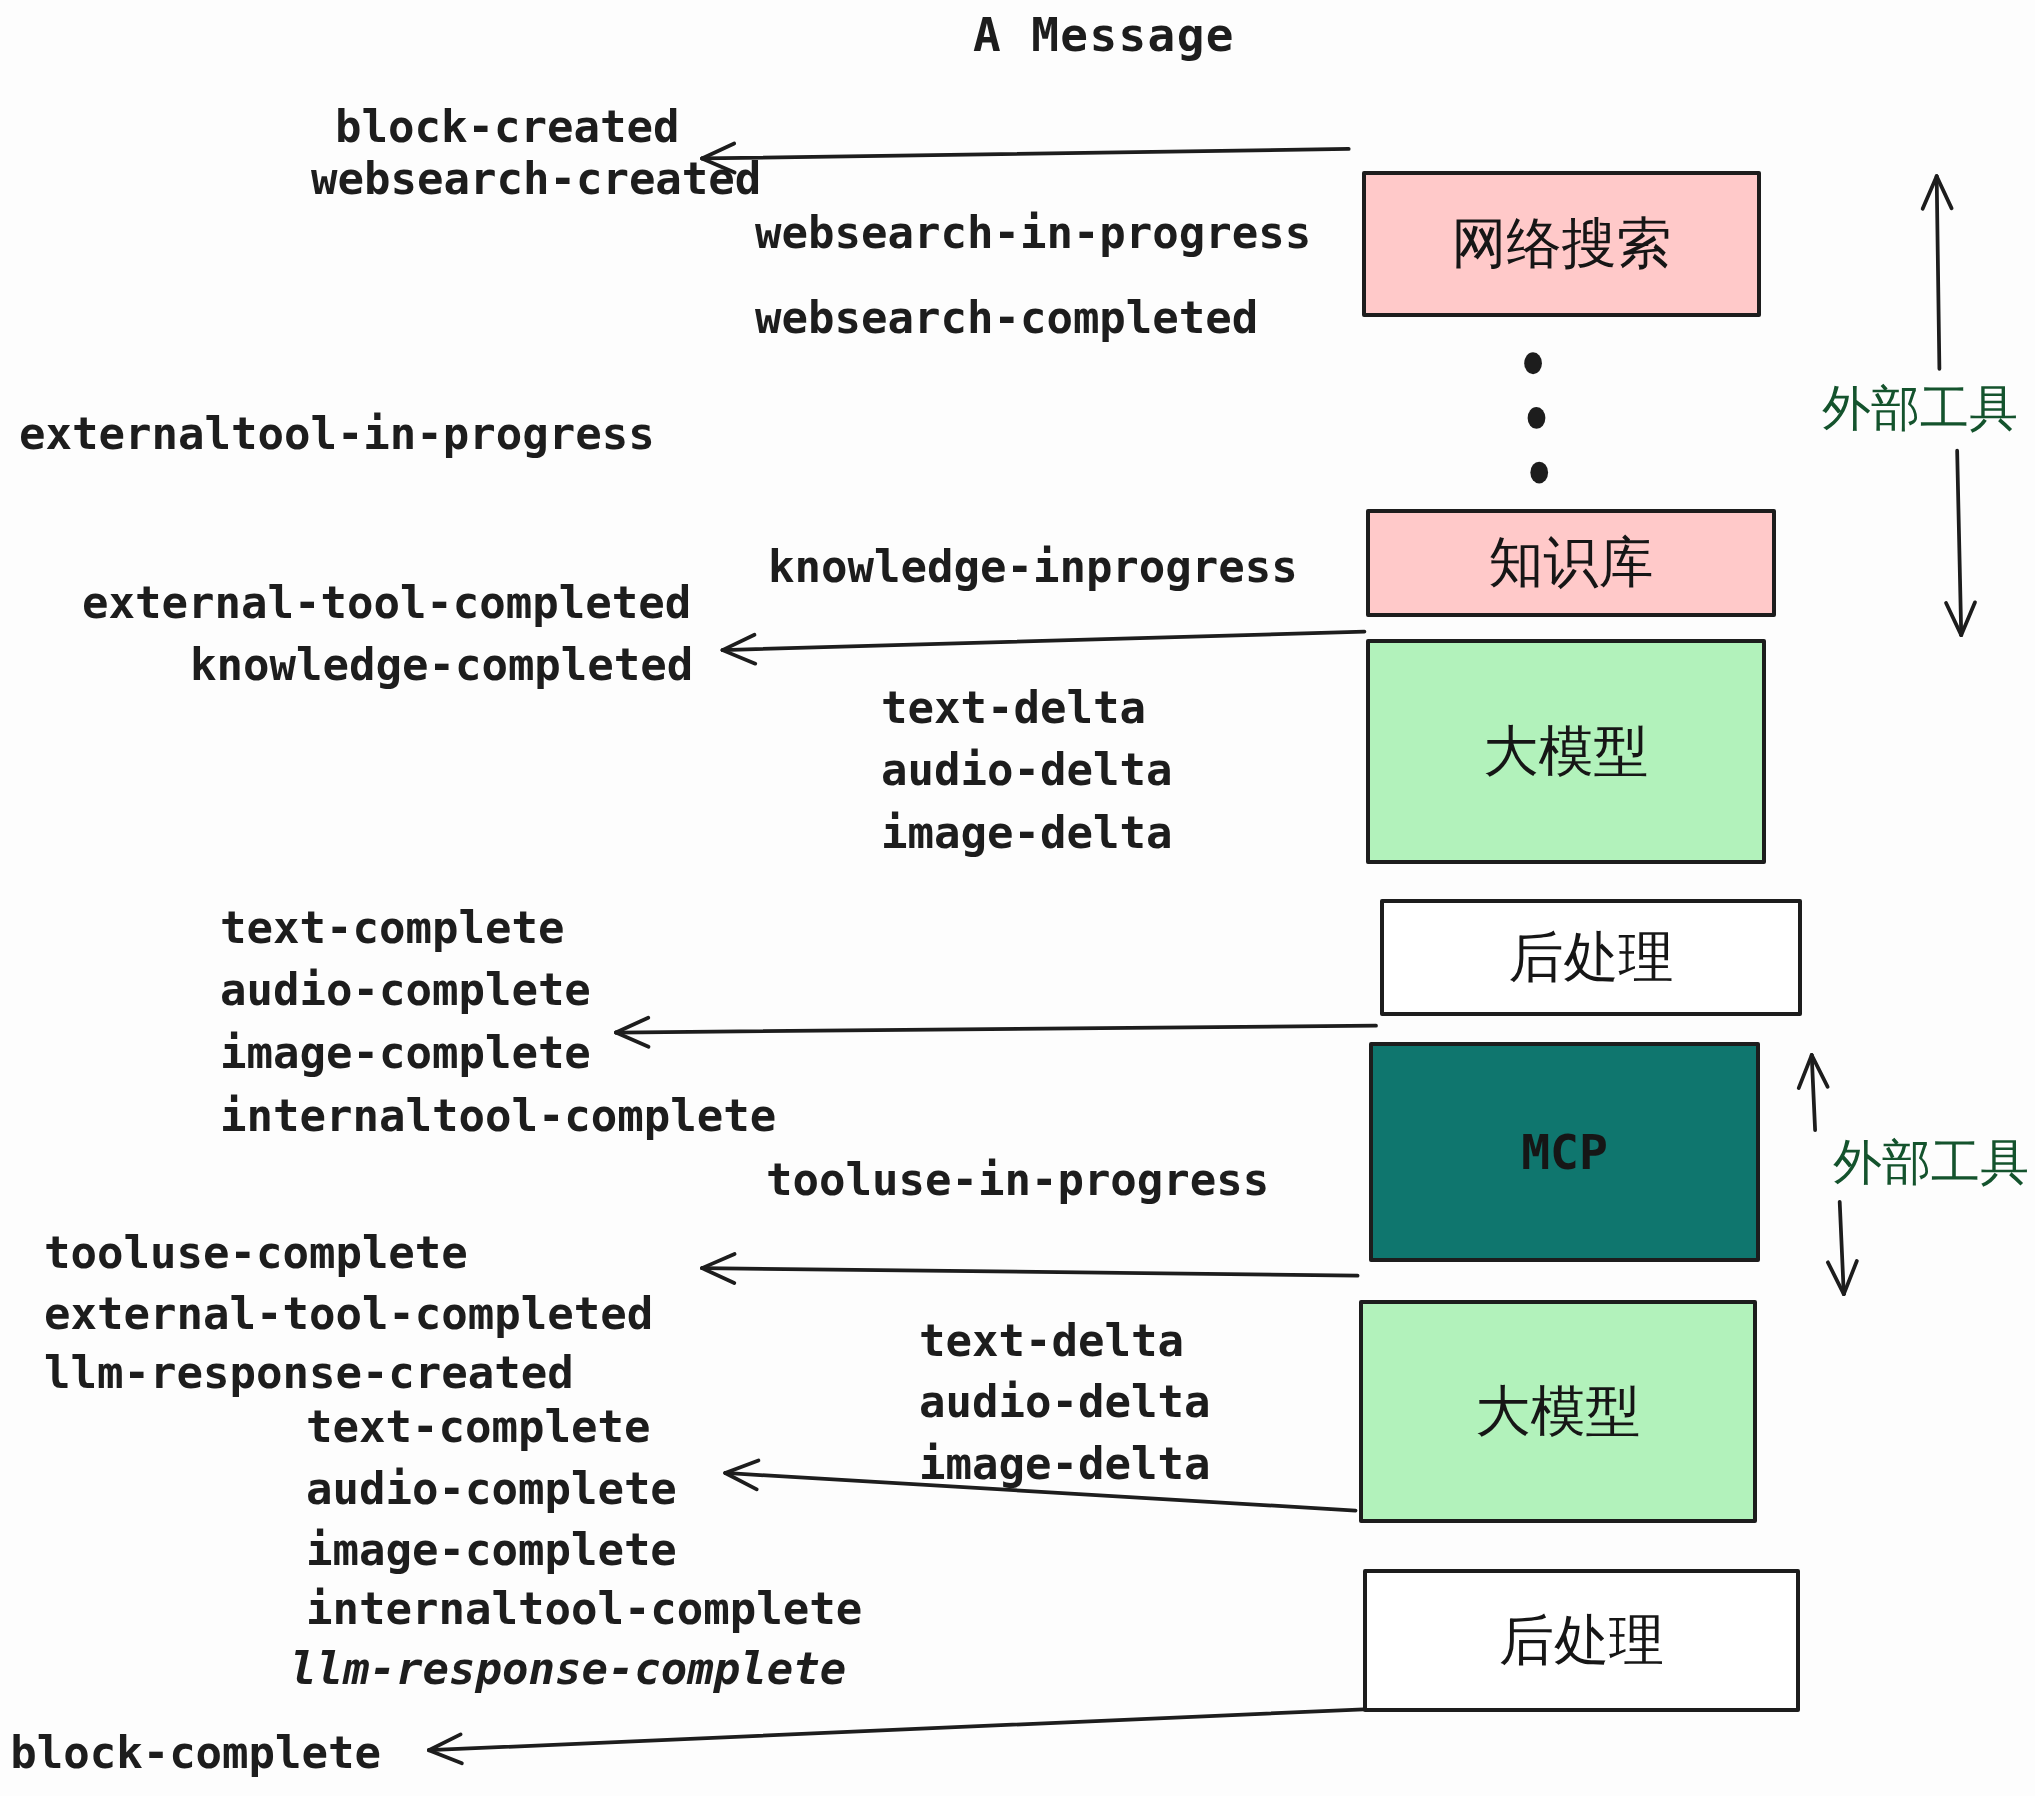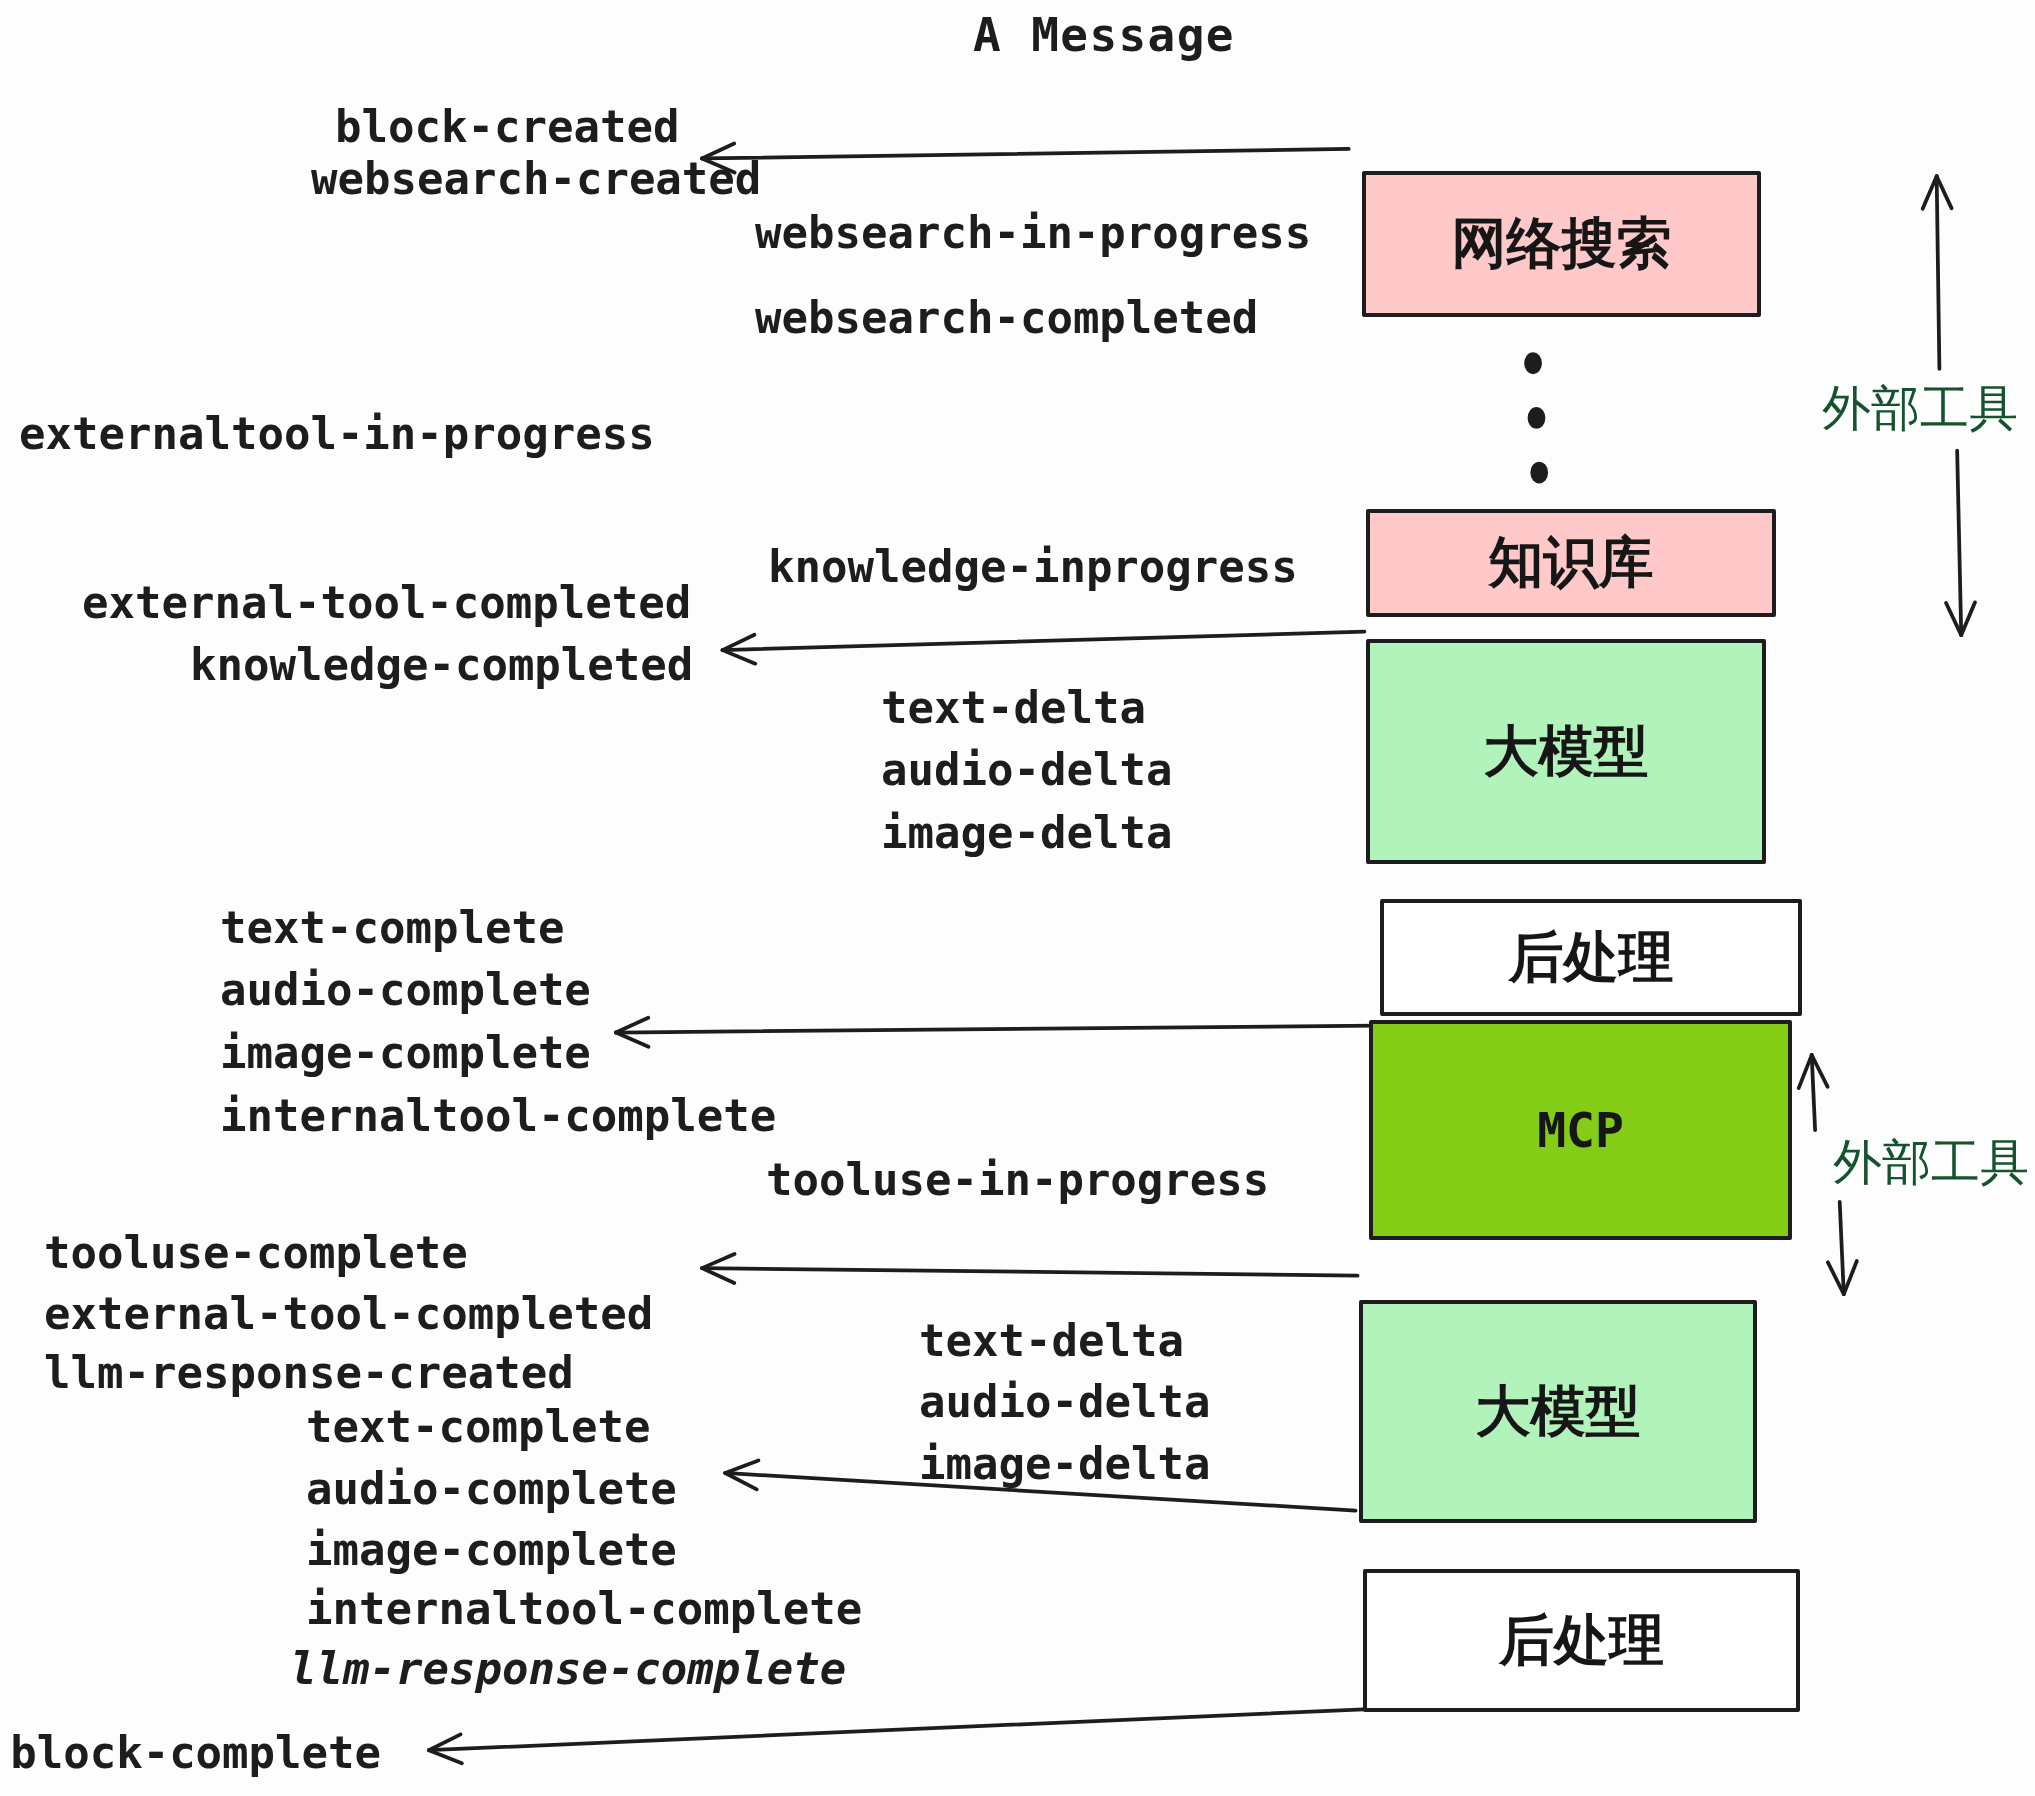--- a/index.html
+++ b/index.html
@@ -22,21 +22,21 @@
     font-size:44px;font-weight:bold;white-space:nowrap;
     letter-spacing:0px;
   }
   .box{
     position:absolute;box-sizing:border-box;
     border:4.1px solid #1d1d1d;border-radius:2px;
     display:flex;align-items:center;justify-content:center;
   }
   .box .lbl{
     font-family:"DejaVu Sans", sans-serif;
-    font-size:55px;font-weight:700;color:#161616;
+    font-size:55px;font-weight:400;color:#161616;
     white-space:nowrap;
   }
   .box .lbl.mono{
     font-family:"DejaVu Sans Mono", monospace;
     font-size:48px;font-weight:bold;
   }
   .side-label{
     position:absolute;
     font-family:"DejaVu Sans", sans-serif;
     font-size:49px;font-weight:500;color:#14532d;
@@ -119,21 +119,21 @@
       </div>
       <div class="box" style="left: 1366px; top: 509px; width: 410px; height: 108px; background: rgb(255, 201, 201);">
         <span class="lbl">知识库</span>
       </div>
       <div class="box" style="left: 1366px; top: 639px; width: 400px; height: 225px; background: rgb(178, 242, 187);">
         <span class="lbl">大模型</span>
       </div>
       <div class="box" style="left: 1380px; top: 899px; width: 422px; height: 117px; background: rgb(255, 255, 255);">
         <span class="lbl">后处理</span>
       </div>
-      <div class="box" style="left: 1369px; top: 1020px; width: 423px; height: 220px; background: #84cc16;">
+      <div class="box" style="left: 1369px; top: 1042px; width: 391px; height: 220px; background: #0f766e;">
         <span class="lbl mono">MCP</span>
       </div>
       <div class="box" style="left: 1359px; top: 1300px; width: 398px; height: 223px; background: rgb(178, 242, 187);">
         <span class="lbl">大模型</span>
       </div>
       <div class="box" style="left: 1363px; top: 1569px; width: 437px; height: 143px; background: rgb(255, 255, 255);">
         <span class="lbl">后处理</span>
       </div>
     </div>
   <div id="side-layer">

